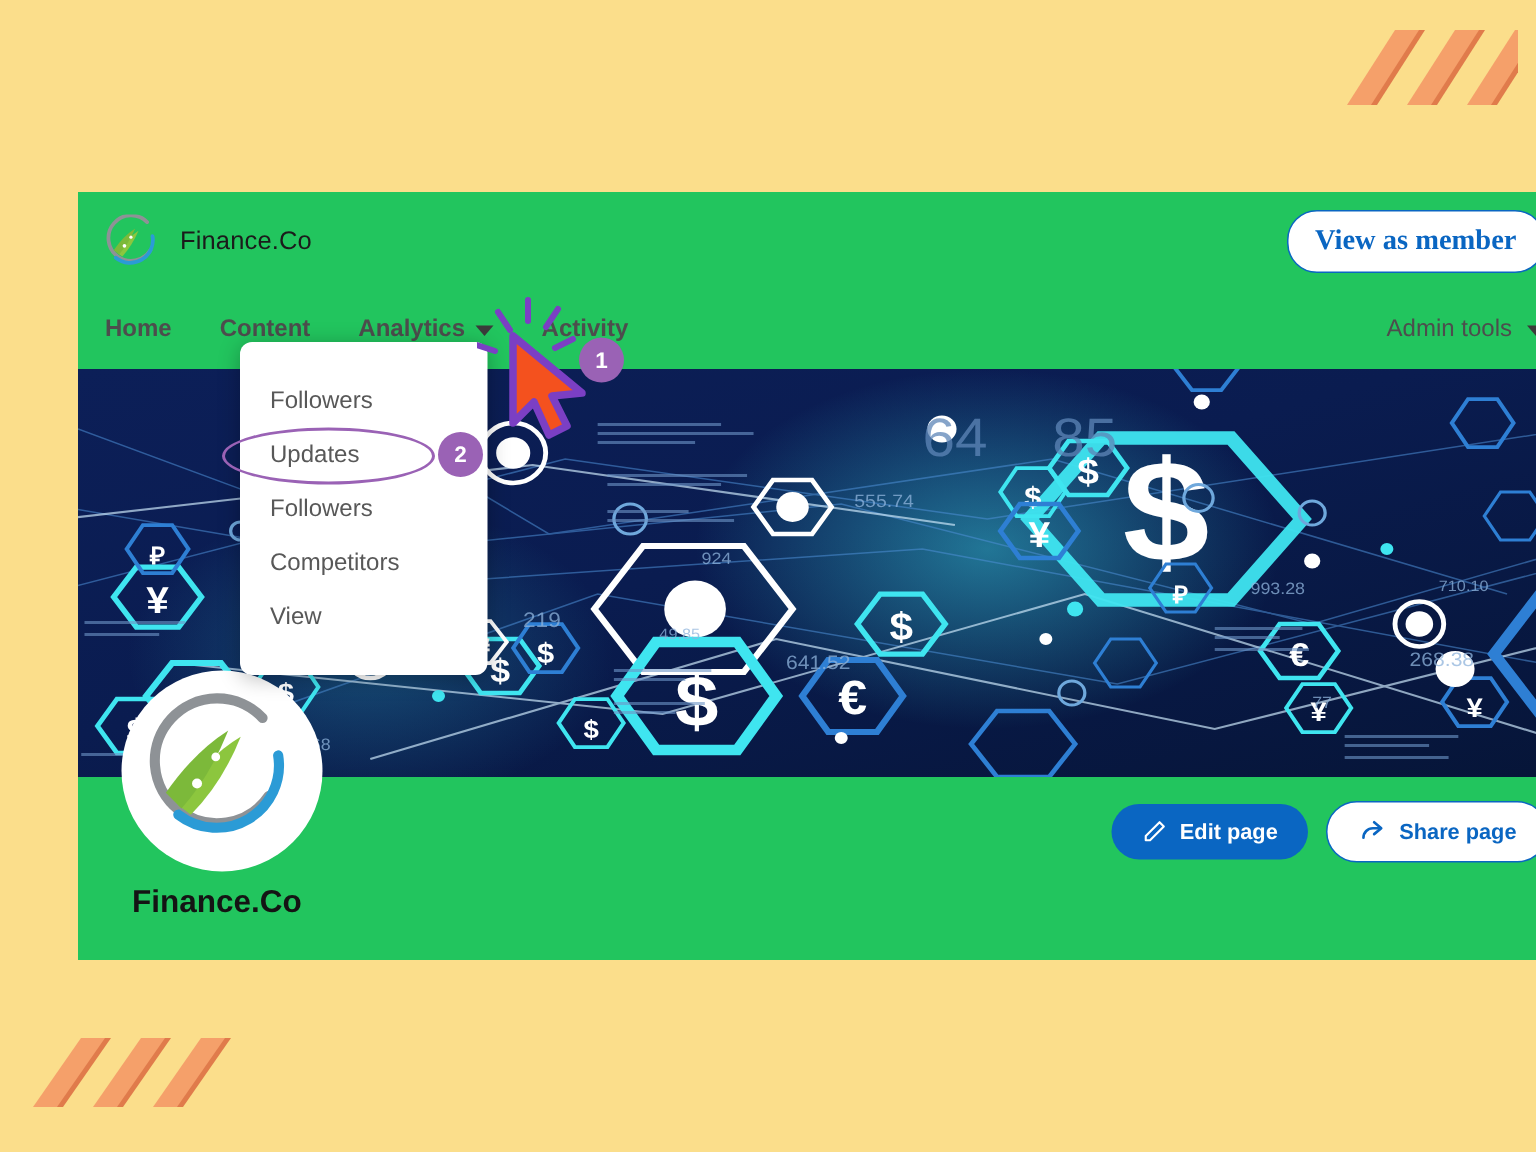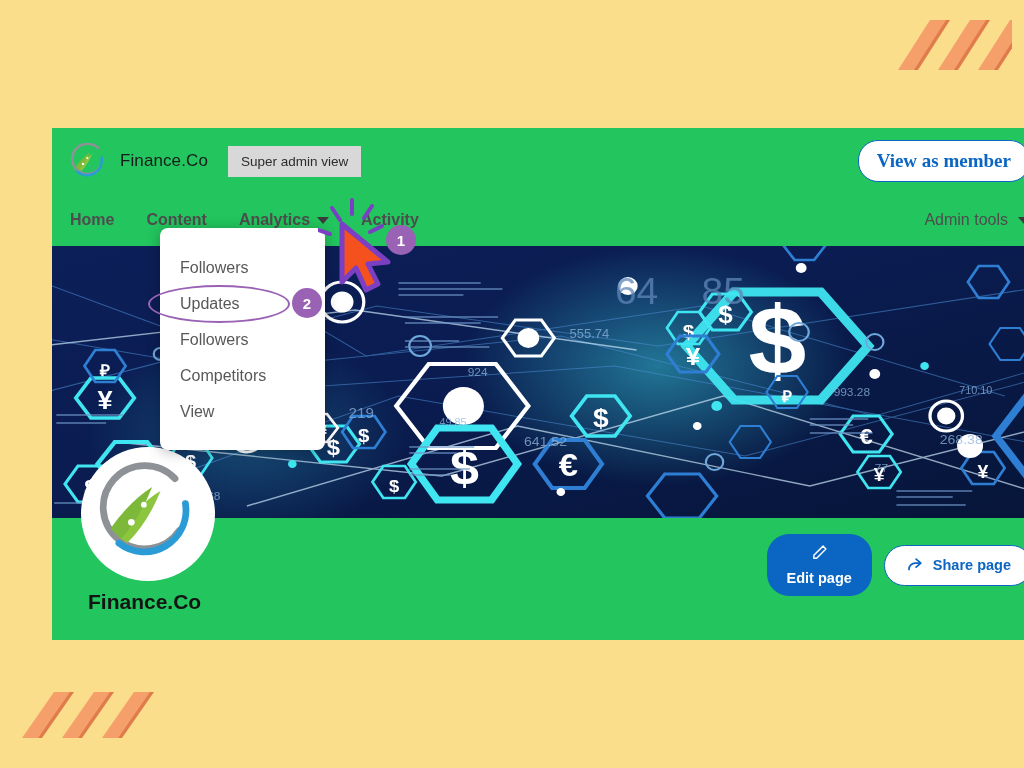--- a/index.html
+++ b/index.html
@@ -170,21 +170,20 @@
     font-weight: bold;
     padding: 10px 20px;
     cursor: pointer;
     white-space: nowrap;
     font-family: "Liberation Sans", sans-serif;
   }
   .btn-primary {
     background: #0a66c2;
     color: #ffffff;
     border: none;
-    flex-direction: column;
   }
   .btn-outline {
     background: #ffffff;
     color: #0a66c2;
     border: 1.6px solid #0a66c2;
   }
   .btn svg { display: block; }
 
   
   .dropdown {
@@ -280,21 +279,20 @@
       <svg viewBox="0 0 100 100" width="36" height="36">
         <path d="M78 14 A42 42 0 1 0 84 66" fill="none" stroke="#8E9296" stroke-width="7" stroke-linecap="round"></path>
         <path d="M88 40 A42 42 0 0 1 20 80" fill="none" stroke="#2B9BD6" stroke-width="7" stroke-linecap="round"></path>
         <path d="M24 72 Q40 44 62 30 Q50 58 32 78 Z" fill="#8CC63E"></path>
         <path d="M16 66 Q34 40 56 26 Q44 54 26 74 Z" fill="#7CB93A"></path>
         <circle cx="36" cy="58" r="3.4" fill="#ffffff"></circle>
         <circle cx="48" cy="42" r="3" fill="#ffffff"></circle>
       </svg>
     </span>
     <span class="brand-name">Finance.Co</span>
-    <span class="admin-badge">Super admin view</span>
     <span class="header-spacer"></span>
     <button class="view-member-btn">View as member</button>
   </div>
 
   <div class="card-nav">
     <span class="nav-item">
       <span>Home</span>
     </span>
     <span class="nav-item">
       <span>Content</span>

